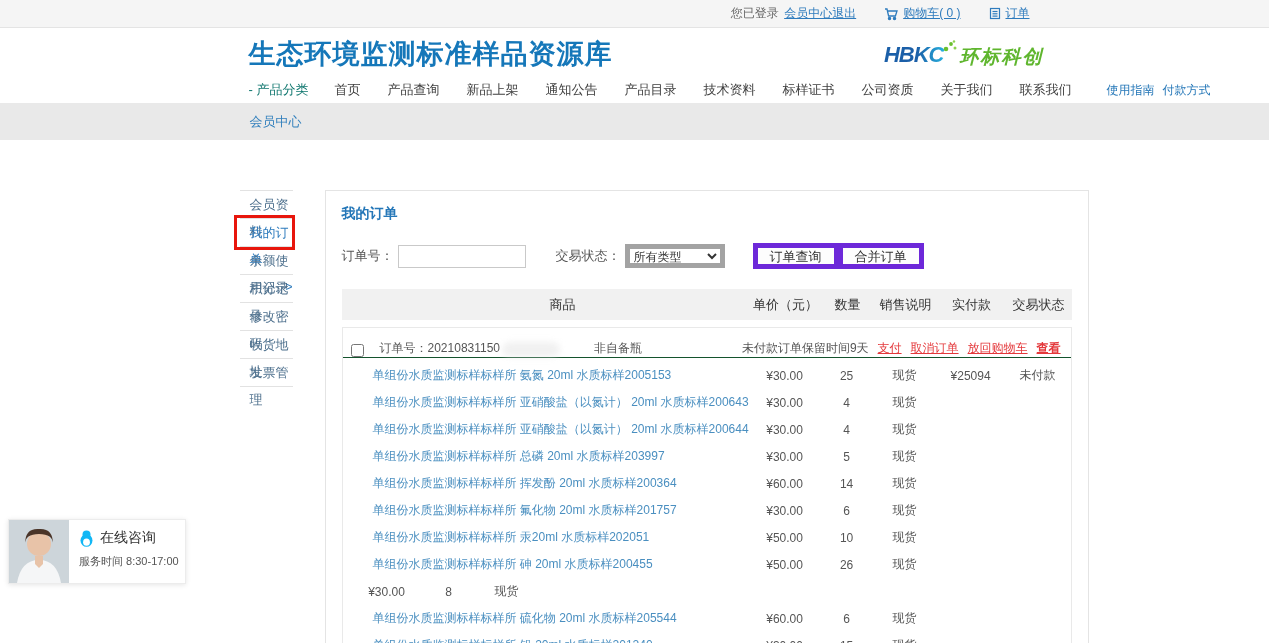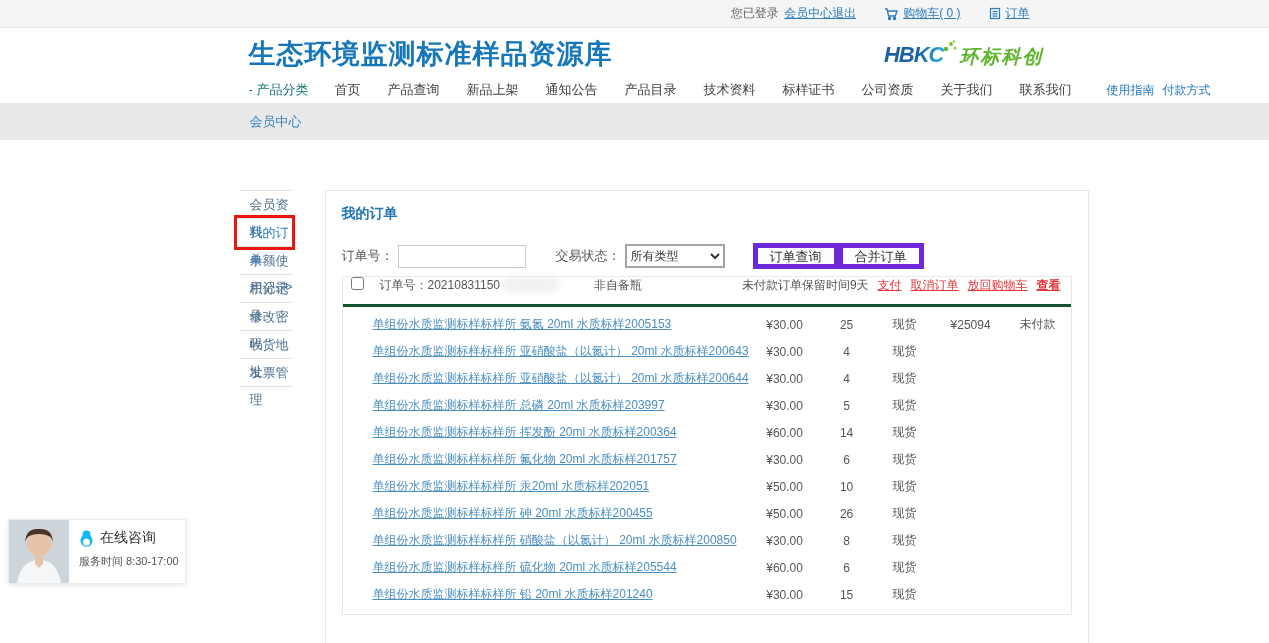--- a/index.html
+++ b/index.html
@@ -49,49 +49,49 @@
   .sidebar .arrow { margin-left:36px; font-size:12px; }
   .active-box { position:absolute; left:-6px; right:-2px; top:-4px; bottom:-4px; border:3px solid #e8160c; pointer-events:none; }
 
   
   .panel { flex:1; margin-left:32px; border:1px solid #e4e4e4; padding:14px 16px 30px 16px; min-height:520px; background:#fff; }
   .panel-title { font-size:14px; font-weight:bold; color:#2577b8; }
 
   .searchbar { display:flex; align-items:center; margin-top:20px; font-size:13px; color:#555; }
   .searchbar input[type=text] { width:128px; height:23px; border:1px solid #c9c9c9; margin-left:4px; padding:0 4px; font-size:12px; }
   .lbl-status { margin-left:30px; }
-  .searchbar select { width:100px; height:24px; border:2px solid #a3a3a3; margin-left:4px; font-size:12px; color:#333; background:#fff; }
+  .searchbar select { width:100px; height:24px; border:5px solid #a3a3a3; margin-left:4px; font-size:12px; color:#333; background:#fff; }
   .btn { width:86px; height:26px; background:#fdfdfd; border:5px solid #6d28d9; font-size:13px; color:#333; cursor:pointer; }
   .btn-query { margin-left:28px; }
   .btn-merge { margin-left:-1px; }
 
   
   .thead { display:flex; align-items:center; height:31px; background:#f1f1f1; font-size:13px; color:#333; margin-top:20px; }
   .col-check { width:34px; }
   .col-name { flex:1; text-align:center; }
   .col-price { width:72px; text-align:center; }
   .col-qty { width:52px; text-align:center; }
   .col-sale { width:64px; text-align:center; }
   .col-paid { width:68px; text-align:center; }
   .col-status { width:66px; text-align:center; }
 
   .order-group { border:1px solid #e9e9e9; margin-top:7px; }
-  .order-head { display:flex; align-items:flex-start; height:30px; border-bottom:3px solid #14532d; font-size:12px; color:#555; padding:0 10px 8px 8px; }
+  .order-head { display:flex; align-items:flex-end; height:30px; border-bottom:1px solid #14532d; font-size:12px; color:#555; padding:0 10px 0 8px; }
   .order-head input { width:13px; height:13px; margin-right:16px; }
   .order-no-blur { display:inline-block; width:58px; height:15px; margin-left:2px; border-radius:8px;
     background:rgba(230,230,230,.55); filter:blur(3px); vertical-align:middle; }
   .bottle { margin-left:34px; }
   .head-right { margin-left:auto; display:flex; align-items:center; white-space:nowrap; }
   .hold-text { color:#555; }
   .act { color:#e4393c; text-decoration:underline; margin-left:9px; }
   .act-view { font-weight:bold; }
 
   .rows { padding:4px 0 6px 0; }
   .row { display:flex; align-items:center; height:27px; font-size:12px; padding-left:8px; }
-  .row .name { flex:1; padding-left:22px; color:#4a8fc0; text-decoration:underline; white-space:nowrap; overflow:hidden; }
+  .row .name { flex:1; padding-left:22px; color:#4a8fc0; white-space:nowrap; overflow:hidden; }
   .row .cell { color:#555; }
 
   
   .chat { position:absolute; left:8px; top:519px; width:178px; height:65px; background:#fff;
     border:1px solid #ececec; box-shadow:0 1px 5px rgba(0,0,0,.10); display:flex; cursor:pointer; }
   .chat-avatar { width:60px; height:63px; background:#cdd5da; overflow:hidden; flex:none; }
   .chat-right { padding:9px 6px 0 10px; }
   .chat-title { display:flex; align-items:center; font-size:14px; color:#333; }
   .chat-title .qq { margin-right:6px; display:inline-flex; }
   .chat-hours { font-size:11px; color:#555; margin-top:7px; }
@@ -194,20 +194,29 @@
       <span>订单号：</span>
       <input type="text" value="" style="">
       <span class="lbl-status">交易状态：</span>
       <select>
         <option>所有类型</option>
       </select>
       <button class="btn btn-query">订单查询</button>
       <button class="btn btn-merge">合并订单</button>
     </div>
 
+    <div class="thead">
+      <span class="col-check"></span>
+      <span class="col-name">商品</span>
+      <span class="col-price">单价（元）</span>
+      <span class="col-qty">数量</span>
+      <span class="col-sale">销售说明</span>
+      <span class="col-paid">实付款</span>
+      <span class="col-status">交易状态</span>
+    </div>
 
     <div class="order-group">
       <div class="order-head">
         <input type="checkbox" style="">
         <span><span>订单号：</span><span>20210831150</span></span>
         <span class="order-no-blur"></span>
         <span class="bottle">非自备瓶</span>
         <span class="head-right">
           <span class="hold-text">未付款订单保留时间9天</span>
           <a class="act">支付</a>
@@ -285,21 +294,20 @@
           <div class="row">
             <a class="name">单组份水质监测标样标样所 砷 20ml 水质标样200455</a>
             <span class="cell col-price">¥50.00</span>
             <span class="cell col-qty">26</span>
             <span class="cell col-sale">现货</span>
             <span class="cell col-paid"></span>
             <span class="cell col-status"></span>
           </div>
 
           <div class="row">
-            <a class="name">单组份水质监测标样标样所 硝酸盐（以氮计） 20ml 水质标样200850</a>
             <span class="cell col-price">¥30.00</span>
             <span class="cell col-qty">8</span>
             <span class="cell col-sale">现货</span>
             <span class="cell col-paid"></span>
             <span class="cell col-status"></span>
           </div>
 
           <div class="row">
             <a class="name">单组份水质监测标样标样所 硫化物 20ml 水质标样205544</a>
             <span class="cell col-price">¥60.00</span>

